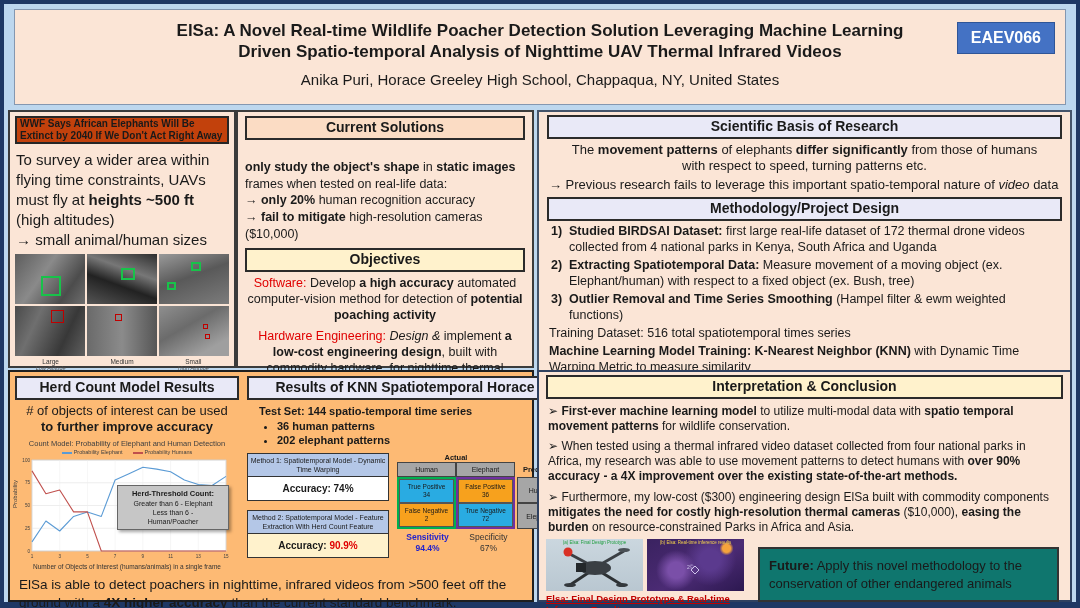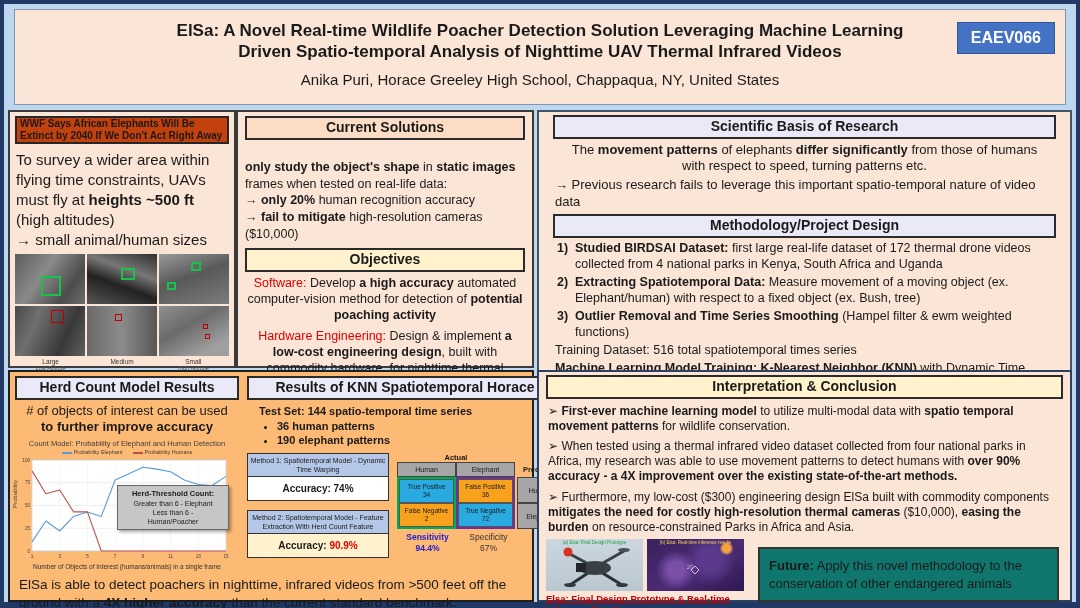--- a/index.html
+++ b/index.html
@@ -46,24 +46,24 @@
   .ds-link { display:block; text-align:center; font-size:10.5px; font-weight:bold;
              color:#111; text-decoration:underline; }
 
   
   #p-mid { left:236px; top:110px; width:298px; height:258px; border:2px solid #3b3b3b; padding:4px 7px; }
   .cs-body { font-size:12.5px; line-height:1.33; margin:3px 0 6px; }
   .obj-body { font-size:12.5px; line-height:1.3; text-align:center; margin-top:3px; }
   .obj-para { margin-bottom:4px; }
   .red { color:#E00000; }
   b.heavy { font-weight:bold; }
-  .it { }
-
-  
-  #p-right { left:537px; top:110px; width:535px; height:319px; border:2px solid #44546A; padding:3px 14px; }
+  .it { font-style:italic; }
+
+  
+  #p-right { left:537px; top:110px; width:535px; height:319px; border:2px solid #44546A; padding:3px 8px; }
   .sb-p1 { font-size:13px; line-height:1.3; text-align:center; margin:3px 12px 2px; }
   .sb-p2 { font-size:13px; line-height:1.3; margin:0 2px 3px; }
   .meth-item { display:flex; font-size:12.5px; line-height:1.28; margin:2px 0; }
   .meth-num { font-weight:bold; width:22px; flex:none; padding-left:4px; }
   .meth-plain { font-size:12.5px; line-height:1.3; margin:2px 2px; }
 
   
   #p-bleft { left:8px; top:370px; width:526px; height:232px; background:#fdba74;
              border:2px solid #1f1f1f; padding:4px 5px; }
   .bl-cols { display:flex; gap:8px; }
@@ -291,21 +291,21 @@
           </div>
           <div class="chart-xlabel">Number of Objects of Interest (humans/animals) in a single frame</div>
         </div>
       </div>
 
       <div class="knn-col">
         <div class="sec-hdr hdr-lav">Results of KNN Spatiotemporal Horace</div>
         <div class="knn-test">Test Set: 144 spatio-temporal time series</div>
         <ul class="knn-bullets">
           <li>36 human patterns</li>
-          <li>190 elephant patterns</li>
+          <li>202 elephant patterns</li>
         </ul>
         <div class="knn-row">
           <div class="methods">
             <div class="mbox">
               <div class="m-head">Method 1: Spatiotemporal Model - Dynamic Time Warping</div>
               <div class="m-body">Accuracy: 74%</div>
             </div>
             <div class="mbox">
               <div class="m-head">Method 2: Spatiotemporal Model - Feature Extraction With Herd Count Feature</div>
               <div class="m-body cream"><span>Accuracy: </span><span class="red">90.9%</span></div>

